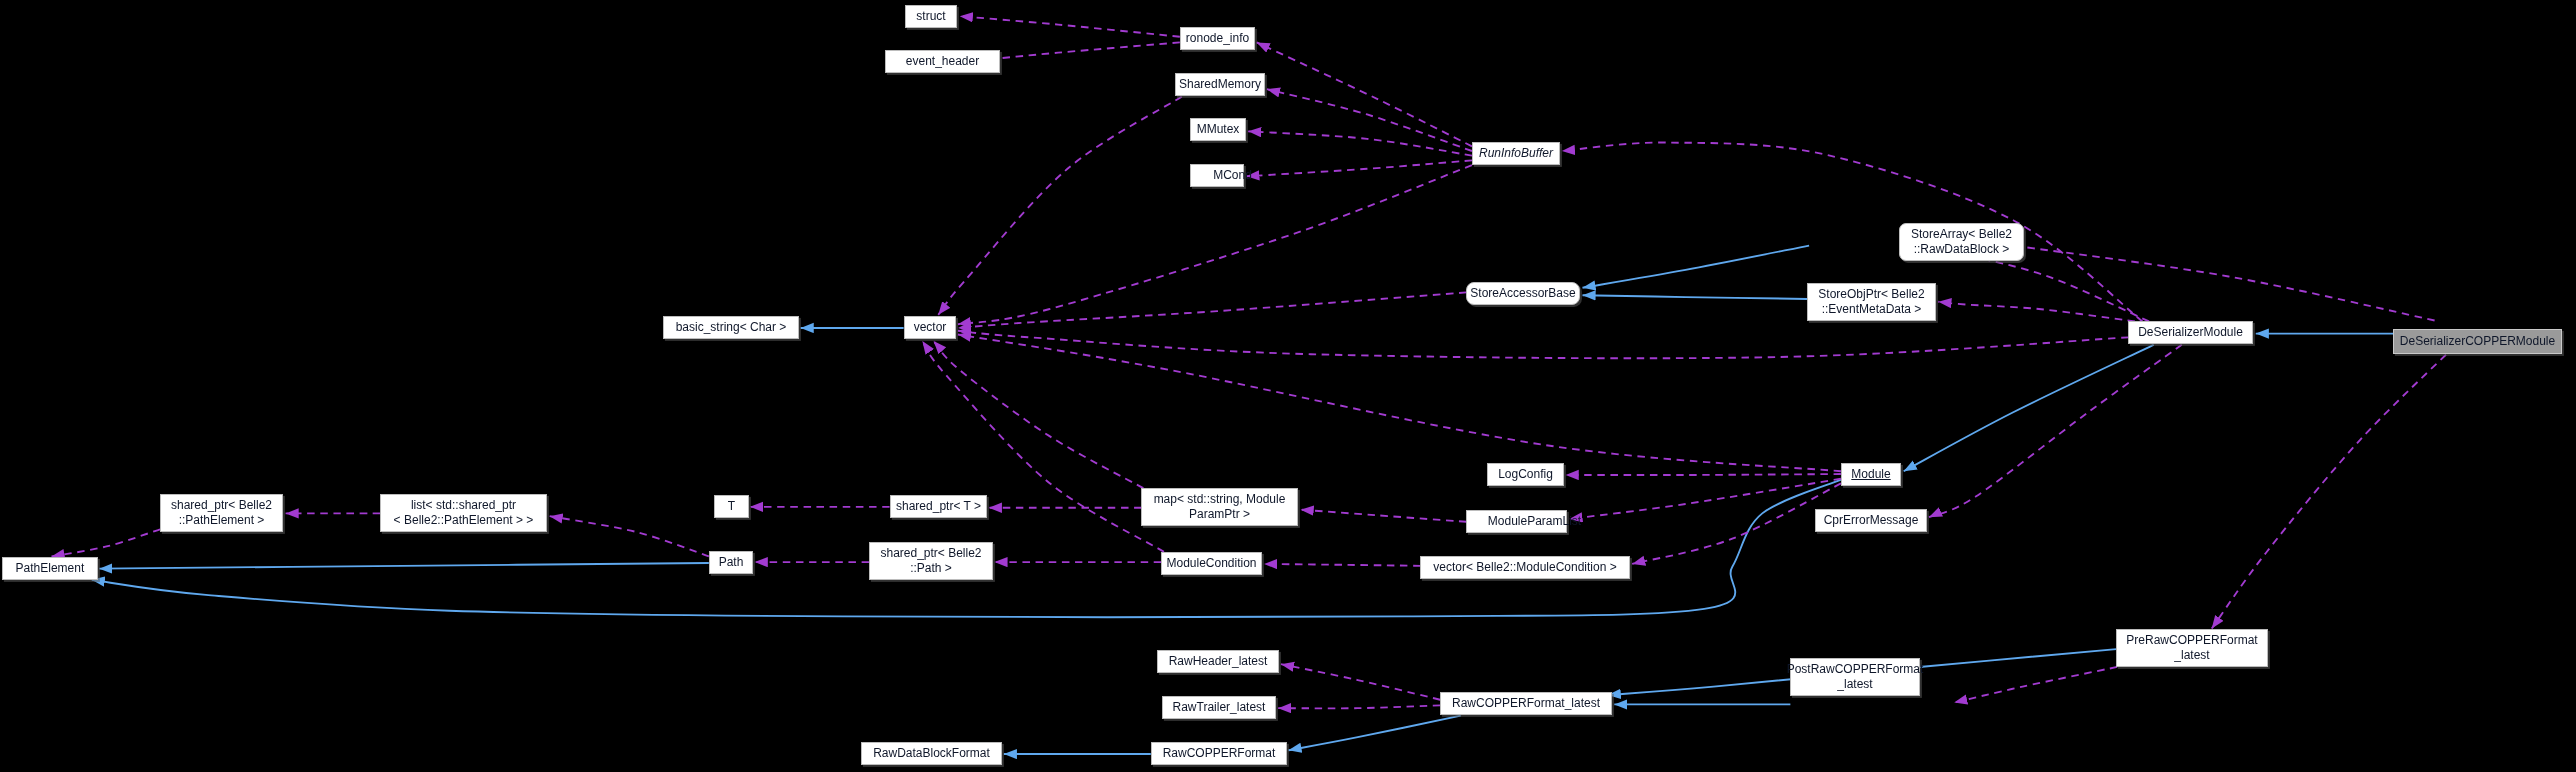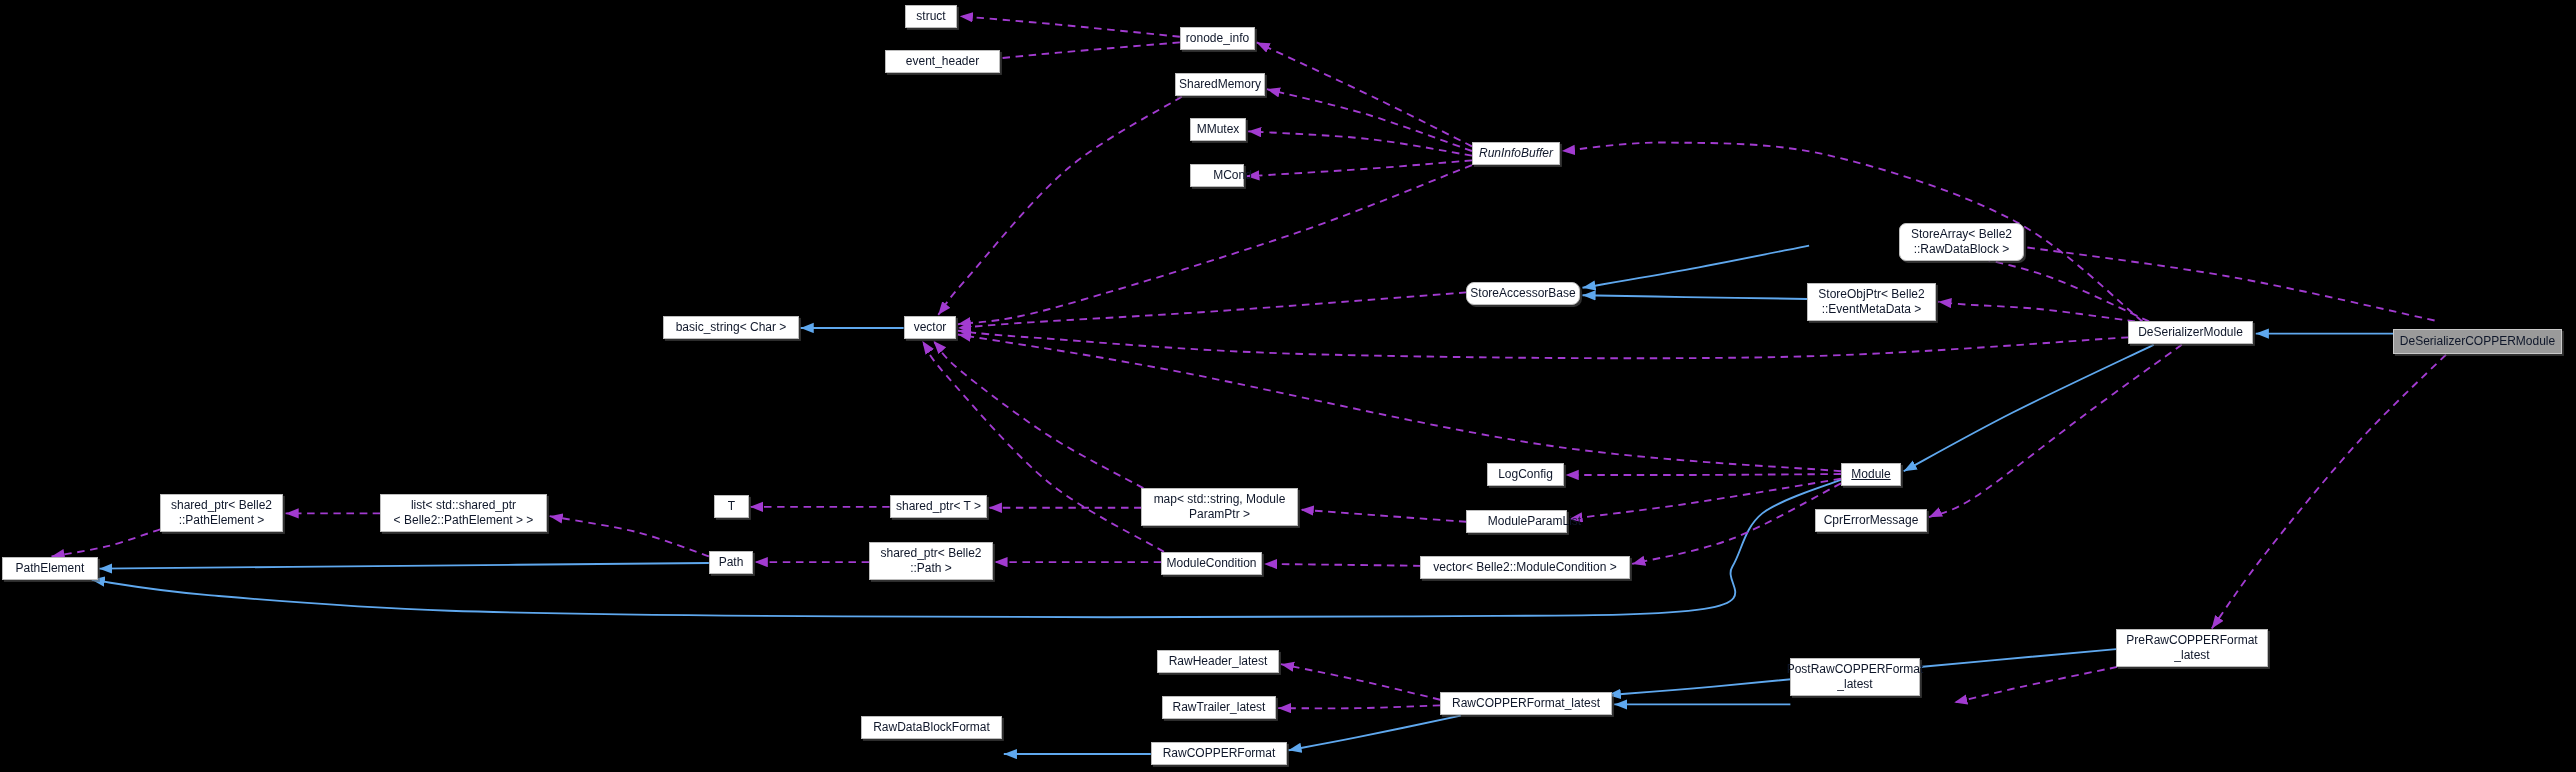--- a/index.html
+++ b/index.html
@@ -105,19 +105,19 @@
     <div class="node" style="left: 709px; top: 551px; width: 44px; min-height: 23.4px;">Path</div>
     <div class="node" style="left: 380px; top: 494px; width: 167px; min-height: 38px;">list&lt; std::shared_ptr
 &lt; Belle2::PathElement &gt; &gt;</div>
     <div class="node" style="left: 160px; top: 494px; width: 123px; min-height: 38px;">shared_ptr&lt; Belle2
 ::PathElement &gt;</div>
     <div class="node" style="left: 1.9px; top: 557px; width: 96px; min-height: 23.4px;">PathElement</div>
     <div class="node" style="left: 1157px; top: 650px; width: 122px; min-height: 23.4px;">RawHeader_latest</div>
     <div class="node" style="left: 1162px; top: 696px; width: 114px; min-height: 23.4px;">RawTrailer_latest</div>
     <div class="node" style="left: 1440px; top: 692px; width: 172px; min-height: 23.4px;">RawCOPPERFormat_latest</div>
     <div class="node" style="left: 1151px; top: 742px; width: 136px; min-height: 23.4px;">RawCOPPERFormat</div>
-    <div class="node" style="left: 861px; top: 716px; width: 141px; min-height: 23.4px;">RawDataBlockFormat</div>
+    <div class="node" style="left: 861px; top: 742px; width: 141px; min-height: 23.4px;">RawDataBlockFormat</div>
     <div class="node" style="left: 1790px; top: 658px; width: 130px; min-height: 38px; text-align: center;">PostRawCOPPERFormat
 _latest</div>
     <div class="node" style="left: 2116px; top: 629px; width: 152px; min-height: 38px;">PreRawCOPPERFormat
 _latest</div>
   </div>
 
 
 </body></html>

